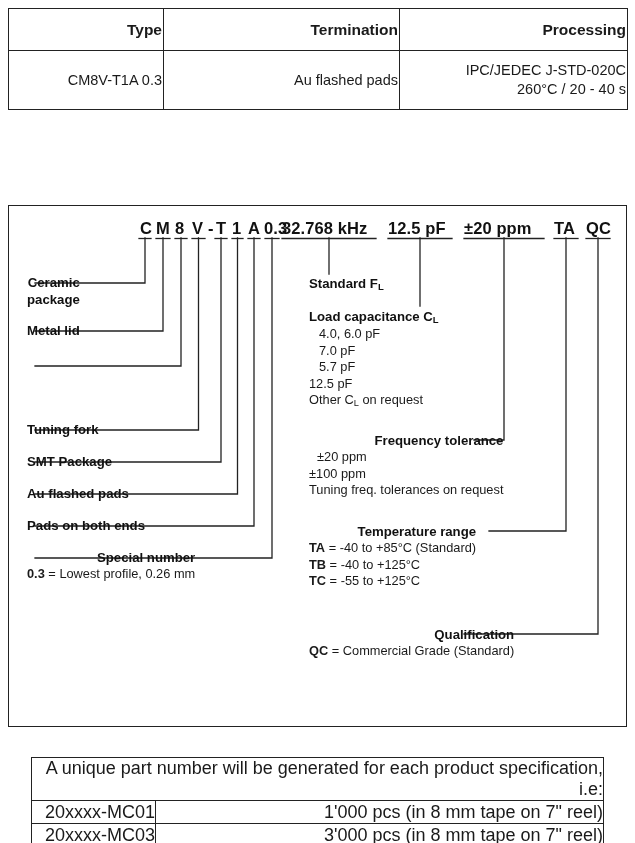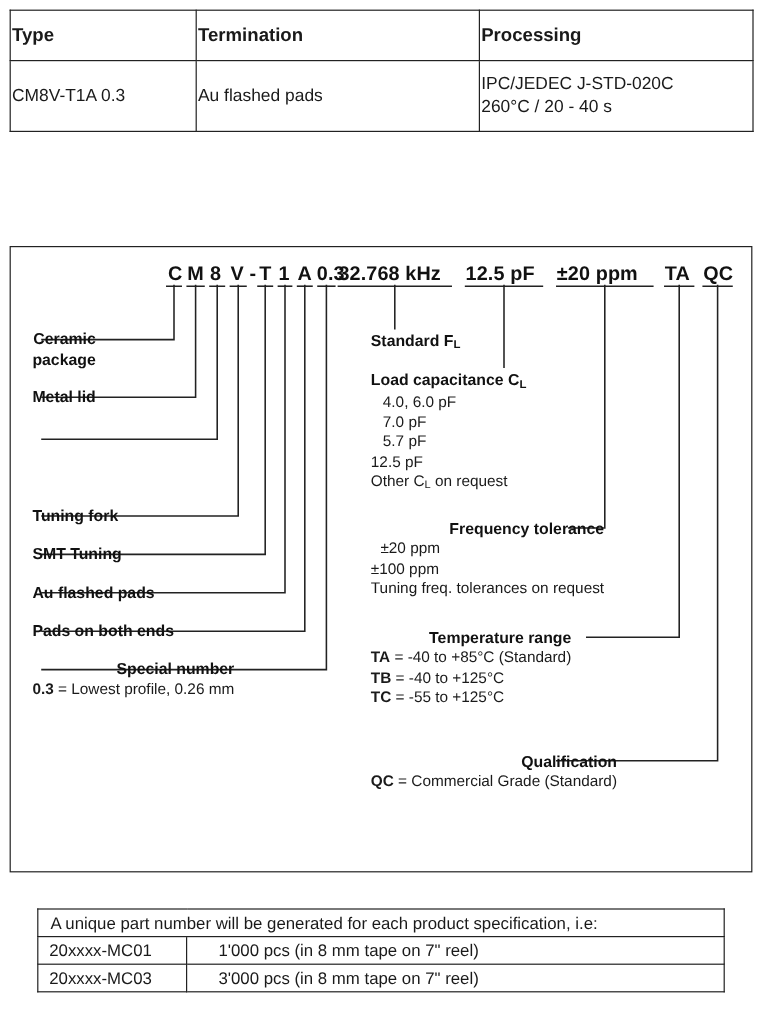--- a/index.html
+++ b/index.html
@@ -21,21 +21,21 @@
   .spec-table {
     position: absolute;
     left: 8px;
     top: 8px;
     width: 619px;
     border-collapse: collapse;
     table-layout: fixed;
   }
   .spec-table td {
     border: 1.5px solid #222;
-    text-align: left;
+    text-align: right;
     vertical-align: middle;
     font-size: 14.5px;
     color: #1a1a1a;
   }
   .spec-table tr.head td {
     height: 39px;
     font-weight: bold;
     font-size: 15.5px;
   }
   .spec-table tr.body td {
@@ -125,24 +125,25 @@
   .pn-table {
     position: absolute;
     left: 31px;
     top: 757px;
     width: 573px;
     border-collapse: collapse;
     table-layout: fixed;
   }
   .pn-table td {
     border: 1.2px solid #222;
-    font-size: 14px;
+    font-size: 18px;
     height: 22px;
     padding: 0 0 0 9px;
     color: #1a1a1a;
+    text-align: right;
   }
   .pn-table td.note { padding-left: 10px; }
   .pn-col-a { width: 124px; }
   .pn-table td.qty { padding-left: 26px; }
 </style>
 </head>
 <body>
 
 <table class="spec-table">
   <colgroup>
@@ -240,21 +241,21 @@
   <div class="callout" style="left:18px; top:116px">
     <div class="hdr">Metal lid</div>
   </div>
 
 
   <div class="callout" style="left:18px; top:215px">
     <div class="hdr">Tuning fork</div>
   </div>
 
   <div class="callout" style="left:18px; top:247px">
-    <div class="hdr">SMT Tuning</div>
+    <div class="hdr">SMT Package</div>
   </div>
 
   <div class="callout" style="left:18px; top:279px">
     <div class="hdr">Au flashed pads</div>
   </div>
 
   <div class="callout" style="left:18px; top:311px">
     <div class="hdr">Pads on both ends</div>
   </div>
 

